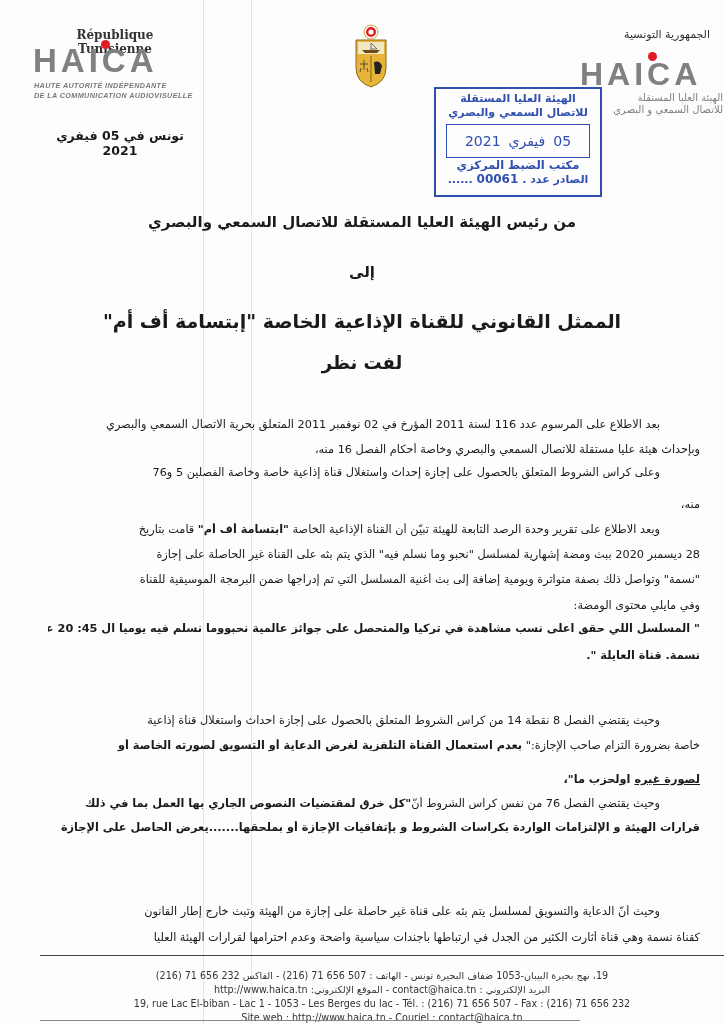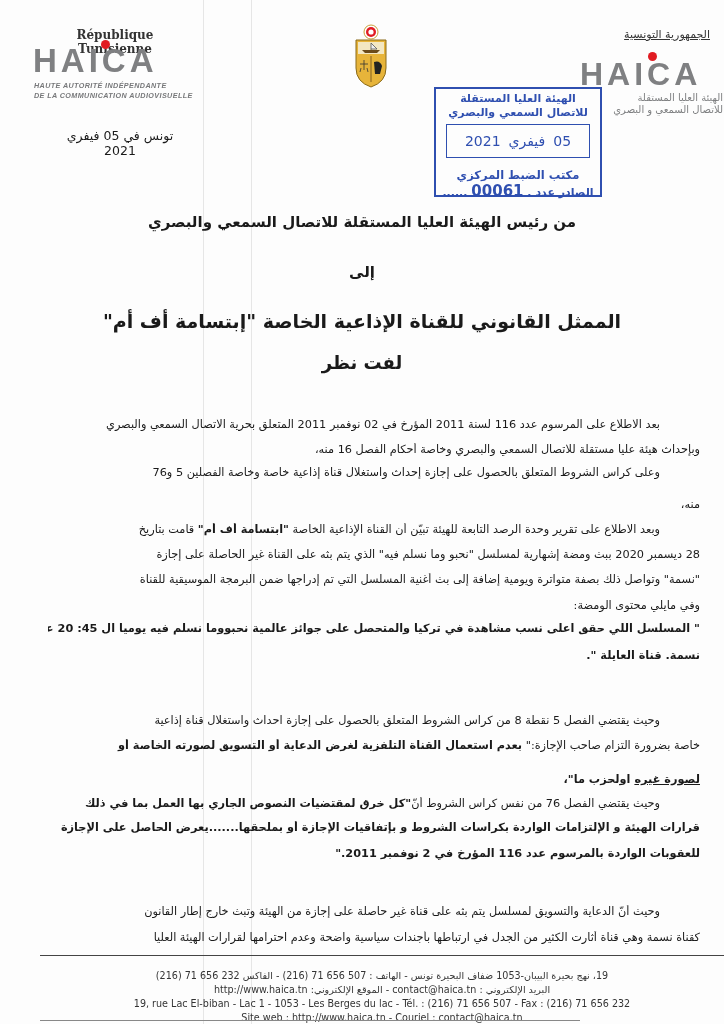--- a/index.html
+++ b/index.html
@@ -16,42 +16,42 @@
   .rep-fr { left: 50px; top: 28px; width: 130px; text-align: center;
     font-family: "DejaVu Serif", serif; font-weight: bold; font-size: 12px; color: #333; }
   .haica-word { font-family: "Liberation Sans", sans-serif; font-weight: bold; color: #7f8082;
     letter-spacing: 4px; }
   .haica-left { left: 33px; top: 42px; font-size: 33px; }
   .haica-dot { width: 9px; height: 9px; border-radius: 50%; background: #e11b22; position: absolute; }
   .haica-sub { left: 34px; width: 150px; font-family: "Liberation Sans", sans-serif; font-weight: bold;
     font-size: 7.2px; color: #77787a; letter-spacing: 0.4px; white-space: nowrap; font-style: italic; }
 
   .date-line { left: 55px; top: 128px; width: 130px; text-align: center; direction: rtl;
-    font-weight: normal; font-size: 12.5px; }
+    font-weight: bold; font-size: 12.5px; }
 
   
   .arms { left: 352px; top: 24px; width: 38px; height: 64px; }
 
   
   .rep-ar { left: 560px; top: 28px; width: 150px; text-align: right; direction: rtl;
-    font-size: 11px; color: #333; text-decoration: underline; }
+    font-size: 11px; color: #333; }
   .haica-right { left: 580px; top: 56px; font-size: 32px; }
   .haica-ar-sub { left: 555px; width: 168px; text-align: right; direction: rtl;
     font-size: 10px; color: #7f8082; white-space: nowrap; }
 
   
   .stamp { left: 434px; top: 87px; width: 168px; height: 110px;
     border: 2px solid #2f4fb0; color: #2f4fb0; direction: rtl; box-sizing: border-box; }
   .stamp-l1, .stamp-l2 { text-align: center; font-size: 11px; font-weight: bold; line-height: 14px; }
   .stamp-l1 { margin-top: 3px; }
   .stamp-box { margin: 4px 10px 0 10px; height: 32px; border: 1.5px solid #2f4fb0;
     display: flex; align-items: center; justify-content: center; font-size: 14px; direction: rtl; gap: 8px; }
-  .stamp-l3 { text-align: center; font-size: 11.5px; font-weight: bold; margin-top: 10px; }
+  .stamp-l3 { text-align: center; font-size: 11.5px; font-weight: bold; margin-top: 0; }
   .stamp-l4 { text-align: center; font-size: 11px; font-weight: bold; white-space: nowrap; }
-  .stamp-num { font-size: 15px; letter-spacing: 2px; direction: ltr; unicode-bidi: isolate; }
+  .stamp-num { font-size: 12px; letter-spacing: 2px; direction: ltr; unicode-bidi: isolate; }
 
   
   .title { left: 60px; width: 604px; text-align: center; direction: rtl; font-weight: bold; }
   .t1 { top: 213px; font-size: 15px; }
   .t2 { top: 263px; font-size: 15px; }
   .t3 { top: 310px; font-size: 19px; }
   .t4 { top: 352px; font-size: 18px; }
 
   
   .body-text { left: 48px; width: 652px; direction: rtl; text-align: justify; font-size: 11.3px; }
@@ -131,32 +131,31 @@
 
   <div class="line indent" style="top:523px">
     <span>وبعد الاطلاع على تقرير وحدة الرصد التابعة للهيئة تبيّن أن القناة الإذاعية الخاصة </span><span class="bold">"ابتسامة أف أم"</span><span> قامت بتاريخ</span>
   </div>
   <div class="line" style="top:548px">28 ديسمبر 2020 ببث ومضة إشهارية لمسلسل "نحبو وما نسلم فيه" الذي يتم بثه على القناة غير الحاصلة على إجازة</div>
   <div class="line" style="top:573px">"نسمة" وتواصل ذلك بصفة متواترة ويومية إضافة إلى بث أغنية المسلسل التي تم إدراجها ضمن البرمجة الموسيقية للقناة</div>
   <div class="line" style="top:599px">وفي مايلي محتوى الومضة:</div>
   <div class="line bold" style="top:622px">" المسلسل اللي حقق اعلى نسب مشاهدة في تركيا والمتحصل على جوائز عالمية نحبووما نسلم فيه يوميا ال 45: 20 على</div>
   <div class="line bold" style="top:649px">نسمة. قناة العايلة ".</div>
 
-  <div class="line indent" style="top:714px">وحيث يقتضي الفصل 5 نقطة 8 من كراس الشروط المتعلق بالحصول على إجازة احداث واستغلال قناة إذاعية</div>
+  <div class="line indent" style="top:714px">وحيث يقتضي الفصل 8 نقطة 14 من كراس الشروط المتعلق بالحصول على إجازة احداث واستغلال قناة إذاعية</div>
   <div class="line" style="top:739px">
     <span>خاصة بضرورة التزام صاحب الإجازة:" </span><span class="bold">بعدم استعمال القناة التلفزية لغرض الدعاية أو التسويق لصورته الخاصة أو</span>
   </div>
   <div class="line bold" style="top:773px">
     <span class="u">لصورة غيره</span><span> اولحزب ما"،</span>
   </div>
   <div class="line indent" style="top:797px">
     <span>وحيث يقتضي الفصل 76 من نفس كراس الشروط أنّ</span><span class="bold">"كل خرق لمقتضيات النصوص الجاري بها العمل بما في ذلك</span>
   </div>
   <div class="line bold" style="top:821px">قرارات الهيئة و الإلتزامات الواردة بكراسات الشروط و بإتفاقيات الإجازة أو بملحقها.......يعرض الحاصل على الإجازة</div>
-  <div class="line bold" style="top:847px">للعقوبات الواردة بالمرسوم عدد 116 المؤرخ في 2 نوفمبر 2011."</div>
 
   <div class="line" style="top:931px">كقناة نسمة وهي قناة أثارت الكثير من الجدل في ارتباطها بأجندات سياسية واضحة وعدم احترامها لقرارات الهيئة العليا</div>
   <div class="line indent" style="top:905px">وحيث أنّ الدعاية والتسويق لمسلسل يتم بثه على قناة غير حاصلة على إجازة من الهيئة وتبث خارج إطار القانون</div>
 </div>
 
 <div class="abs footer-rule"></div>
 <div class="abs footer" style="top:957px">
   <div class="ar">19، نهج بحيرة البيبان-1053 ضفاف البحيرة تونس - الهاتف : 507 656 71 (216) - الفاكس 232 656 71 (216)</div>
   <div class="ar">البريد الإلكتروني : contact@haica.tn - الموقع الإلكتروني: http://www.haica.tn</div>
   <div>19, rue Lac El-biban - Lac 1 - 1053 - Les Berges du lac - Tél. : (216) 71 656 507 - Fax : (216) 71 656 232</div>

